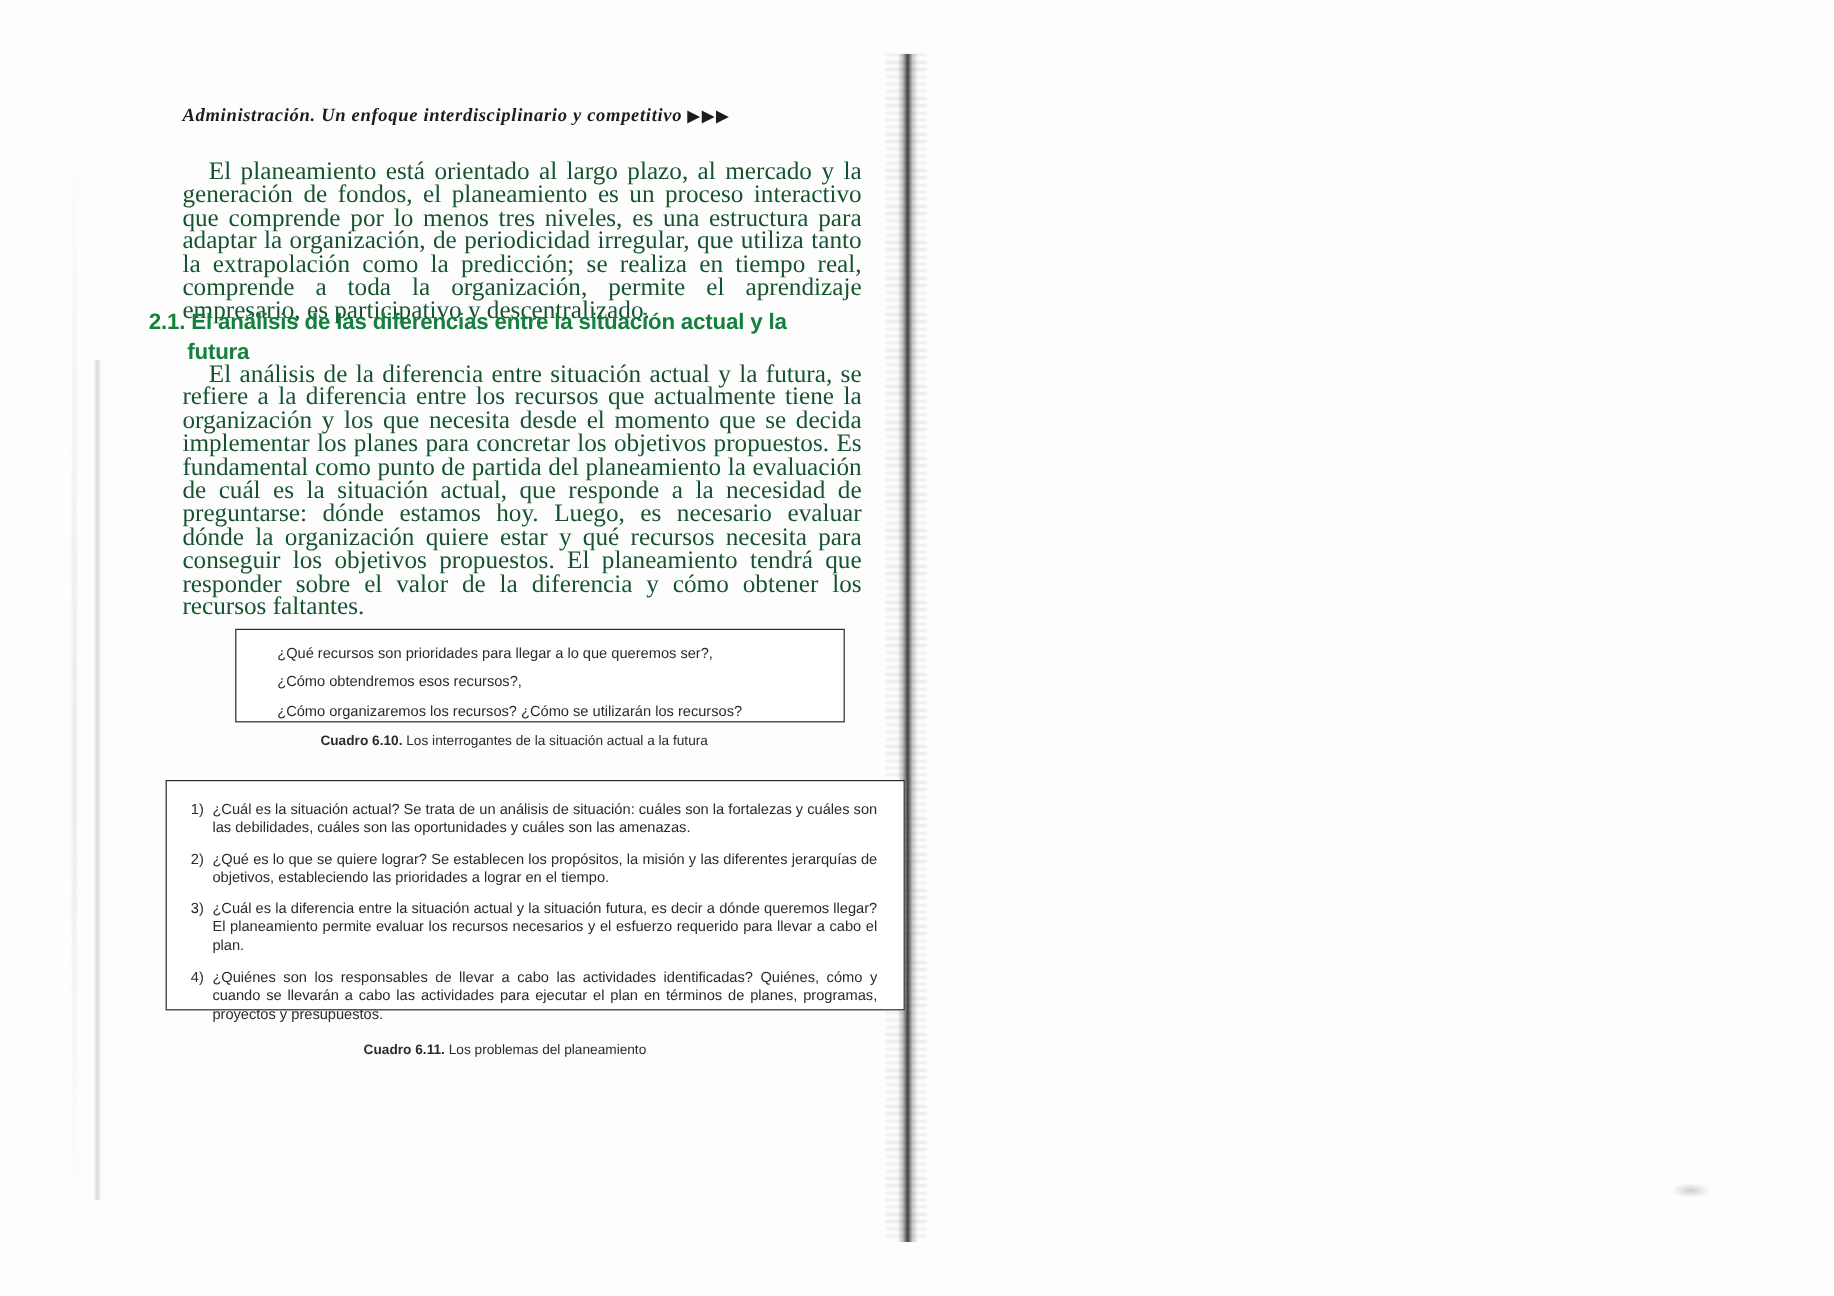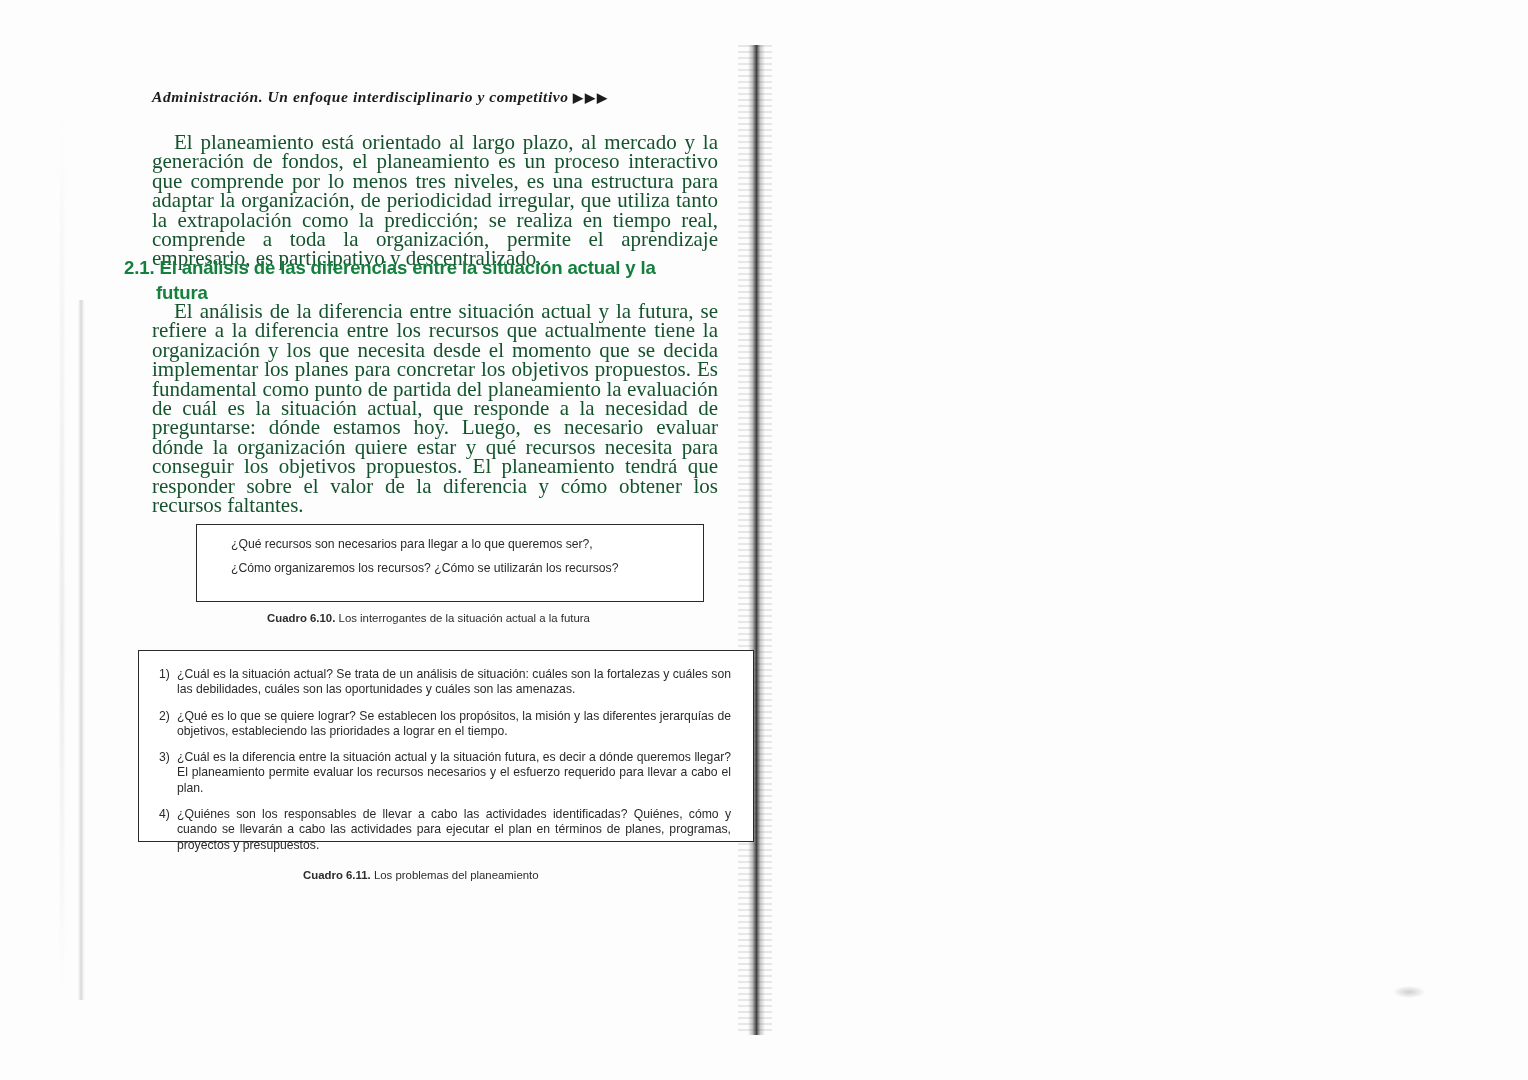--- a/index.html
+++ b/index.html
@@ -206,21 +206,22 @@
       <span>El análisis de las diferencias entre la situación actual y la</span>
       <span class="ind2">futura</span>
     </h2>
 
     <div class="body-col lp-para2">
       <p>El análisis de la diferencia entre situación actual y la futura, se refiere a la diferencia entre los recursos que actualmente tiene la organización y  los que necesita desde el momento que se decida implementar los planes para concretar los objetivos propuestos. Es fundamental  como punto de partida del planeamiento la evaluación de cuál es la situación actual, que responde a la necesidad de preguntarse: dónde estamos  hoy. Luego, es necesario evaluar dónde la organización quiere estar y qué recursos necesita para conseguir los objetivos propuestos. El planeamiento tendrá que responder sobre el valor de la diferencia y cómo obtener los recursos faltantes.</p>
     </div>
 
     <div class="cuadro-box box-610">
       <div class="cuadro-inner">
-        <div class="qline">¿Qué  recursos son necesarios para llegar a lo que queremos ser?,</div>
+        <div class="qline">¿Qué  recursos son prioridades para llegar a lo que queremos ser?,</div>
+        <div class="qline">¿Cómo obtendremos esos recursos?,</div>
         <div class="qline">¿Cómo organizaremos los recursos? ¿Cómo se utilizarán los recursos?</div>
       </div>
     </div>
     <div class="cuadro-caption cap-610">
       <b>Cuadro 6.10.</b>
       <span>Los interrogantes de la situación actual a la futura</span>
     </div>
 
     <div class="cuadro-box box-611">
       <div class="cuadro-inner">

